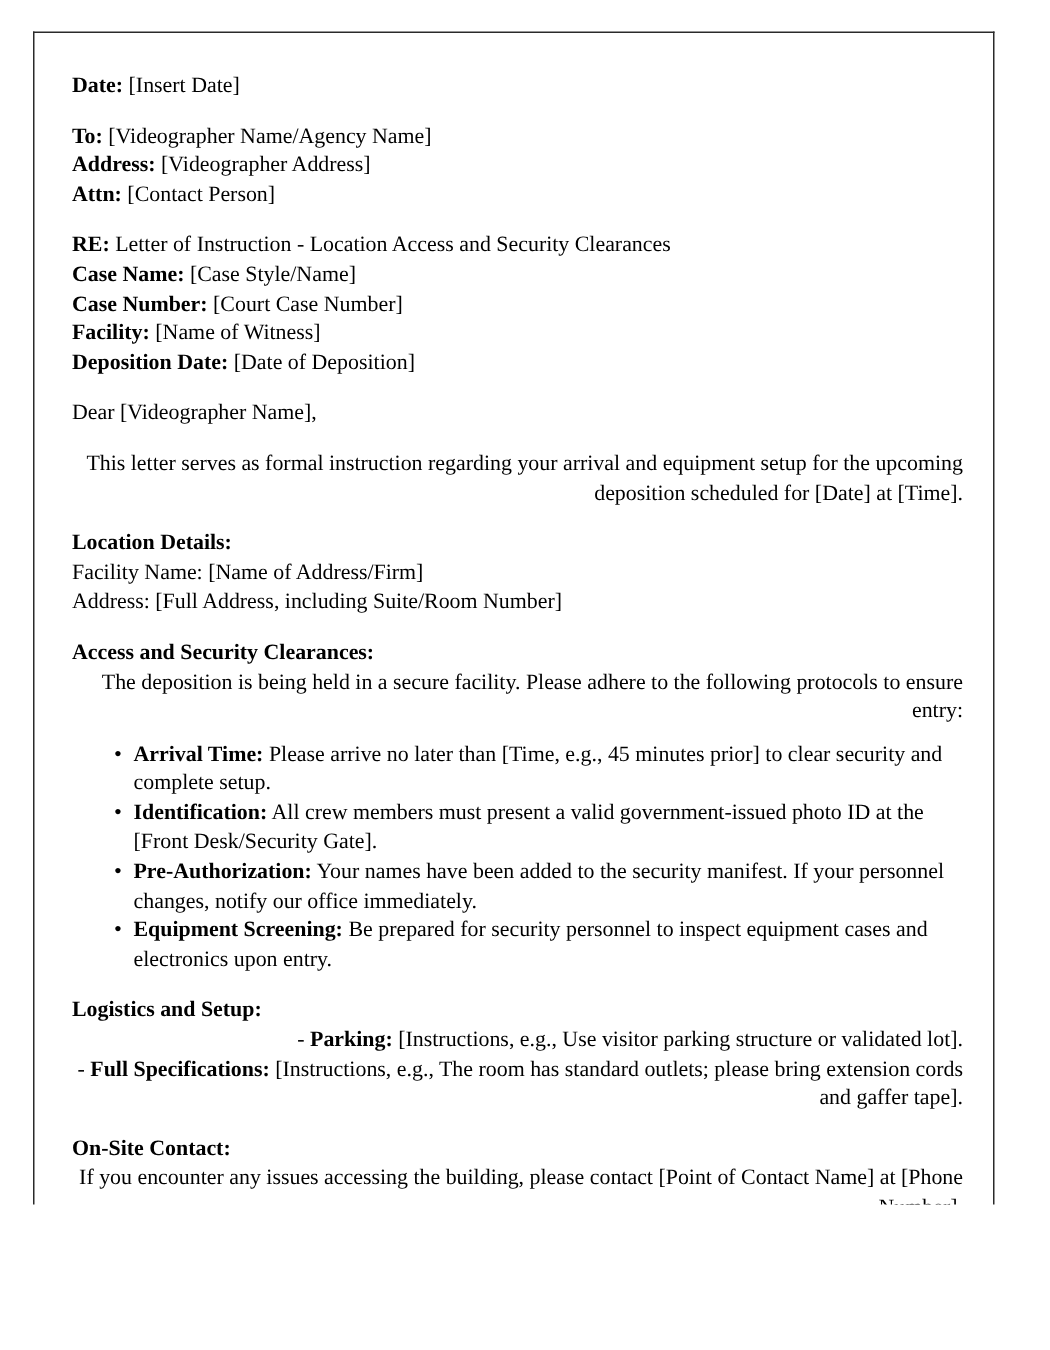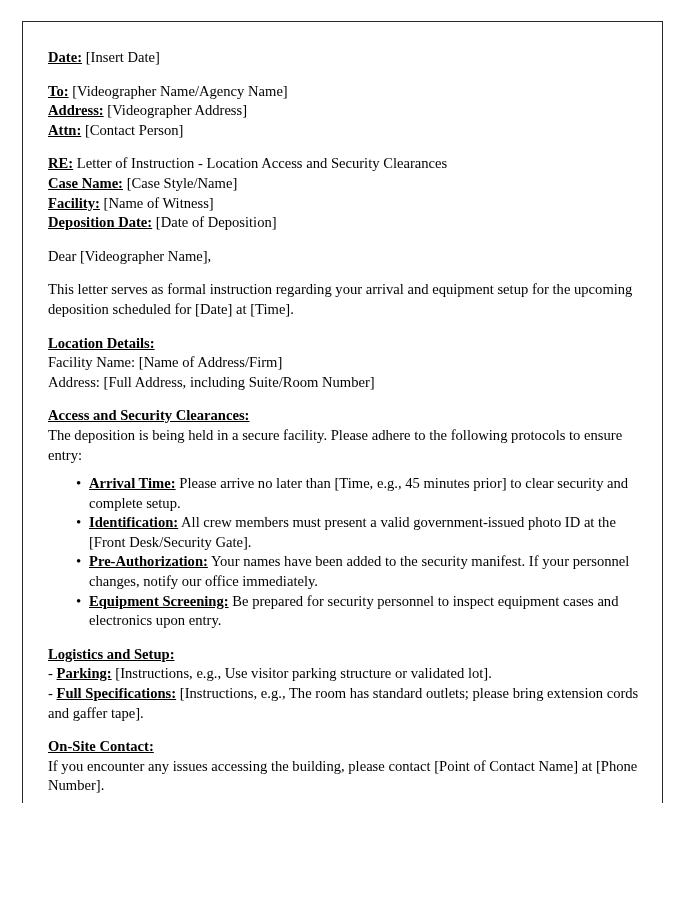--- a/index.html
+++ b/index.html
@@ -39,28 +39,28 @@
     font-size: 14.6px;
     line-height: 19.6px;
   }
 
   .line {
     white-space: normal;
   }
 
   b, .b {
     font-weight: bold;
-    text-decoration: underline;
   }
 
   .spacer-sm { height: 9px; }
   .spacer-md { height: 14px; }
 
   .para {
     margin: 0;
+    text-align: right;
   }
 
   
   .bullets {
     margin: 0;
     padding: 0;
     list-style: none;
   }
   .bullets li {
     position: relative;
@@ -70,40 +70,42 @@
   .bullets li .dot {
     position: absolute;
     left: 28px;
     top: 0;
     line-height: 19.6px;
     font-size: 15px;
   }
 
   .dash-line {
     margin: 0;
+    text-align: right;
   }
 </style>
 </head>
 <body>
 
 <div class="page-sheet">
   <div class="page-body">
 
     <div class="line"><span class="b">Date:</span> <span>[Insert Date]</span></div>
 
     <div class="spacer-md"></div>
 
     <div class="line"><span class="b">To:</span> <span>[Videographer Name/Agency Name]</span></div>
     <div class="line"><span class="b">Address:</span> <span>[Videographer Address]</span></div>
     <div class="line"><span class="b">Attn:</span> <span>[Contact Person]</span></div>
 
     <div class="spacer-md"></div>
 
     <div class="line"><span class="b">RE:</span> <span>Letter of Instruction - Location Access and Security Clearances</span></div>
     <div class="line"><span class="b">Case Name:</span> <span>[Case Style/Name]</span></div>
+    <div class="line"><span class="b">Case Number:</span> <span>[Court Case Number]</span></div>
     <div class="line"><span class="b">Facility:</span> <span>[Name of Witness]</span></div>
     <div class="line"><span class="b">Deposition Date:</span> <span>[Date of Deposition]</span></div>
 
     <div class="spacer-md"></div>
 
     <div class="line">Dear [Videographer Name],</div>
 
     <div class="spacer-md"></div>
 
     <p class="para">This letter serves as formal instruction regarding your arrival and equipment setup for the upcoming deposition scheduled for [Date] at [Time].</p>

